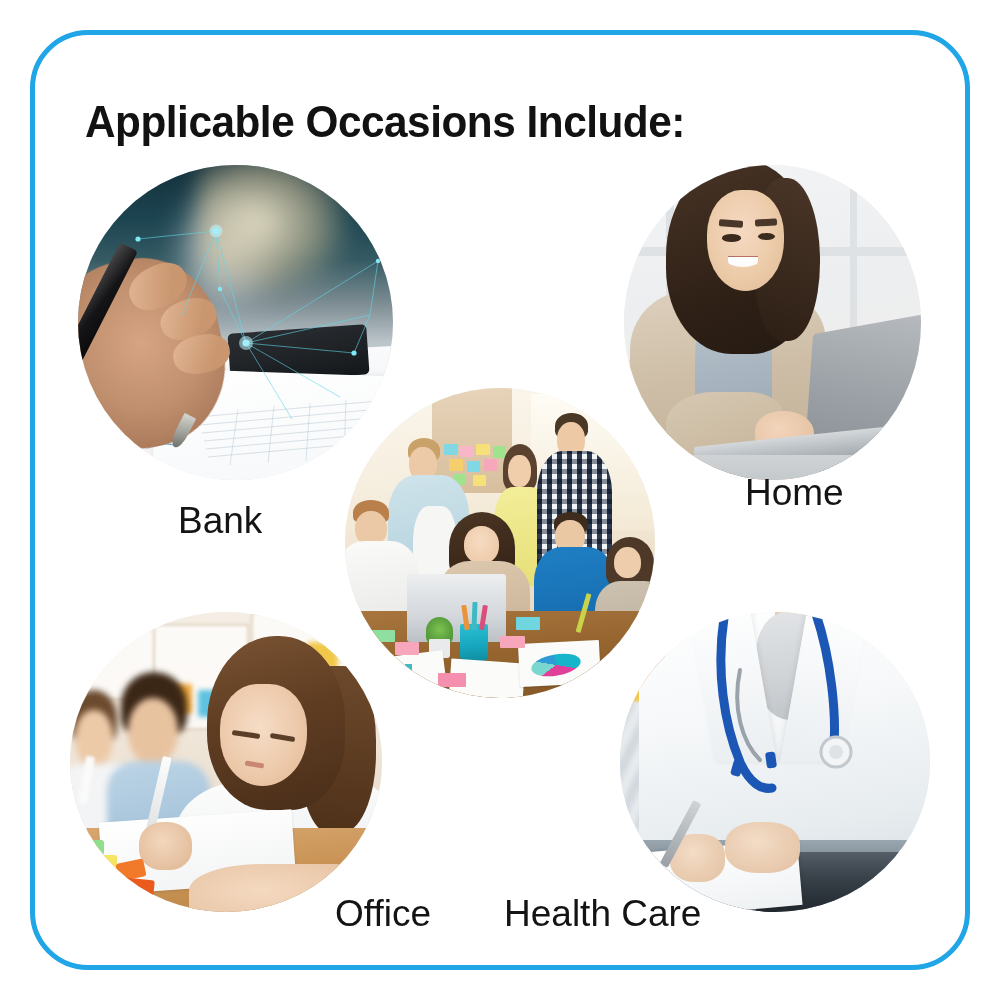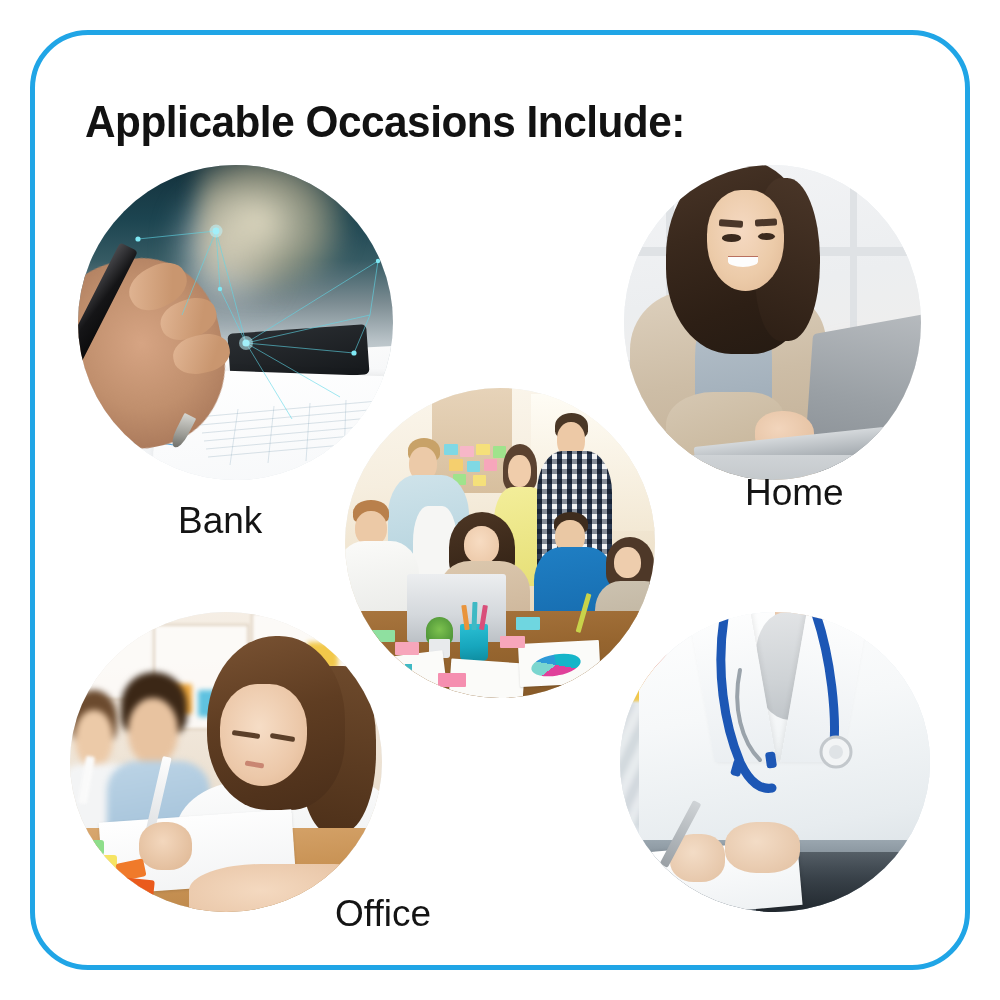--- a/index.html
+++ b/index.html
@@ -642,14 +642,15 @@
       </svg>
 
       <div class="hc-desk"></div>
       <div style="position:absolute;left:44%;top:80%;width:56%;height:20%;background:linear-gradient(180deg,rgba(40,48,55,.55) 0%,rgba(20,26,32,.8) 100%);"></div>
       <div class="hc-paper"></div>
       <div class="hc-hand" style="left:34%;top:70%;width:24%;height:17%;"></div>
       <div class="hc-hand" style="left:16%;top:74%;width:18%;height:16%;"></div>
       <div class="hc-pen"></div>
     </div>
   </div>
+  <div class="lbl" style="left:504px;top:893px;">Health Care</div>
 
 </div>
 
 </body></html>

